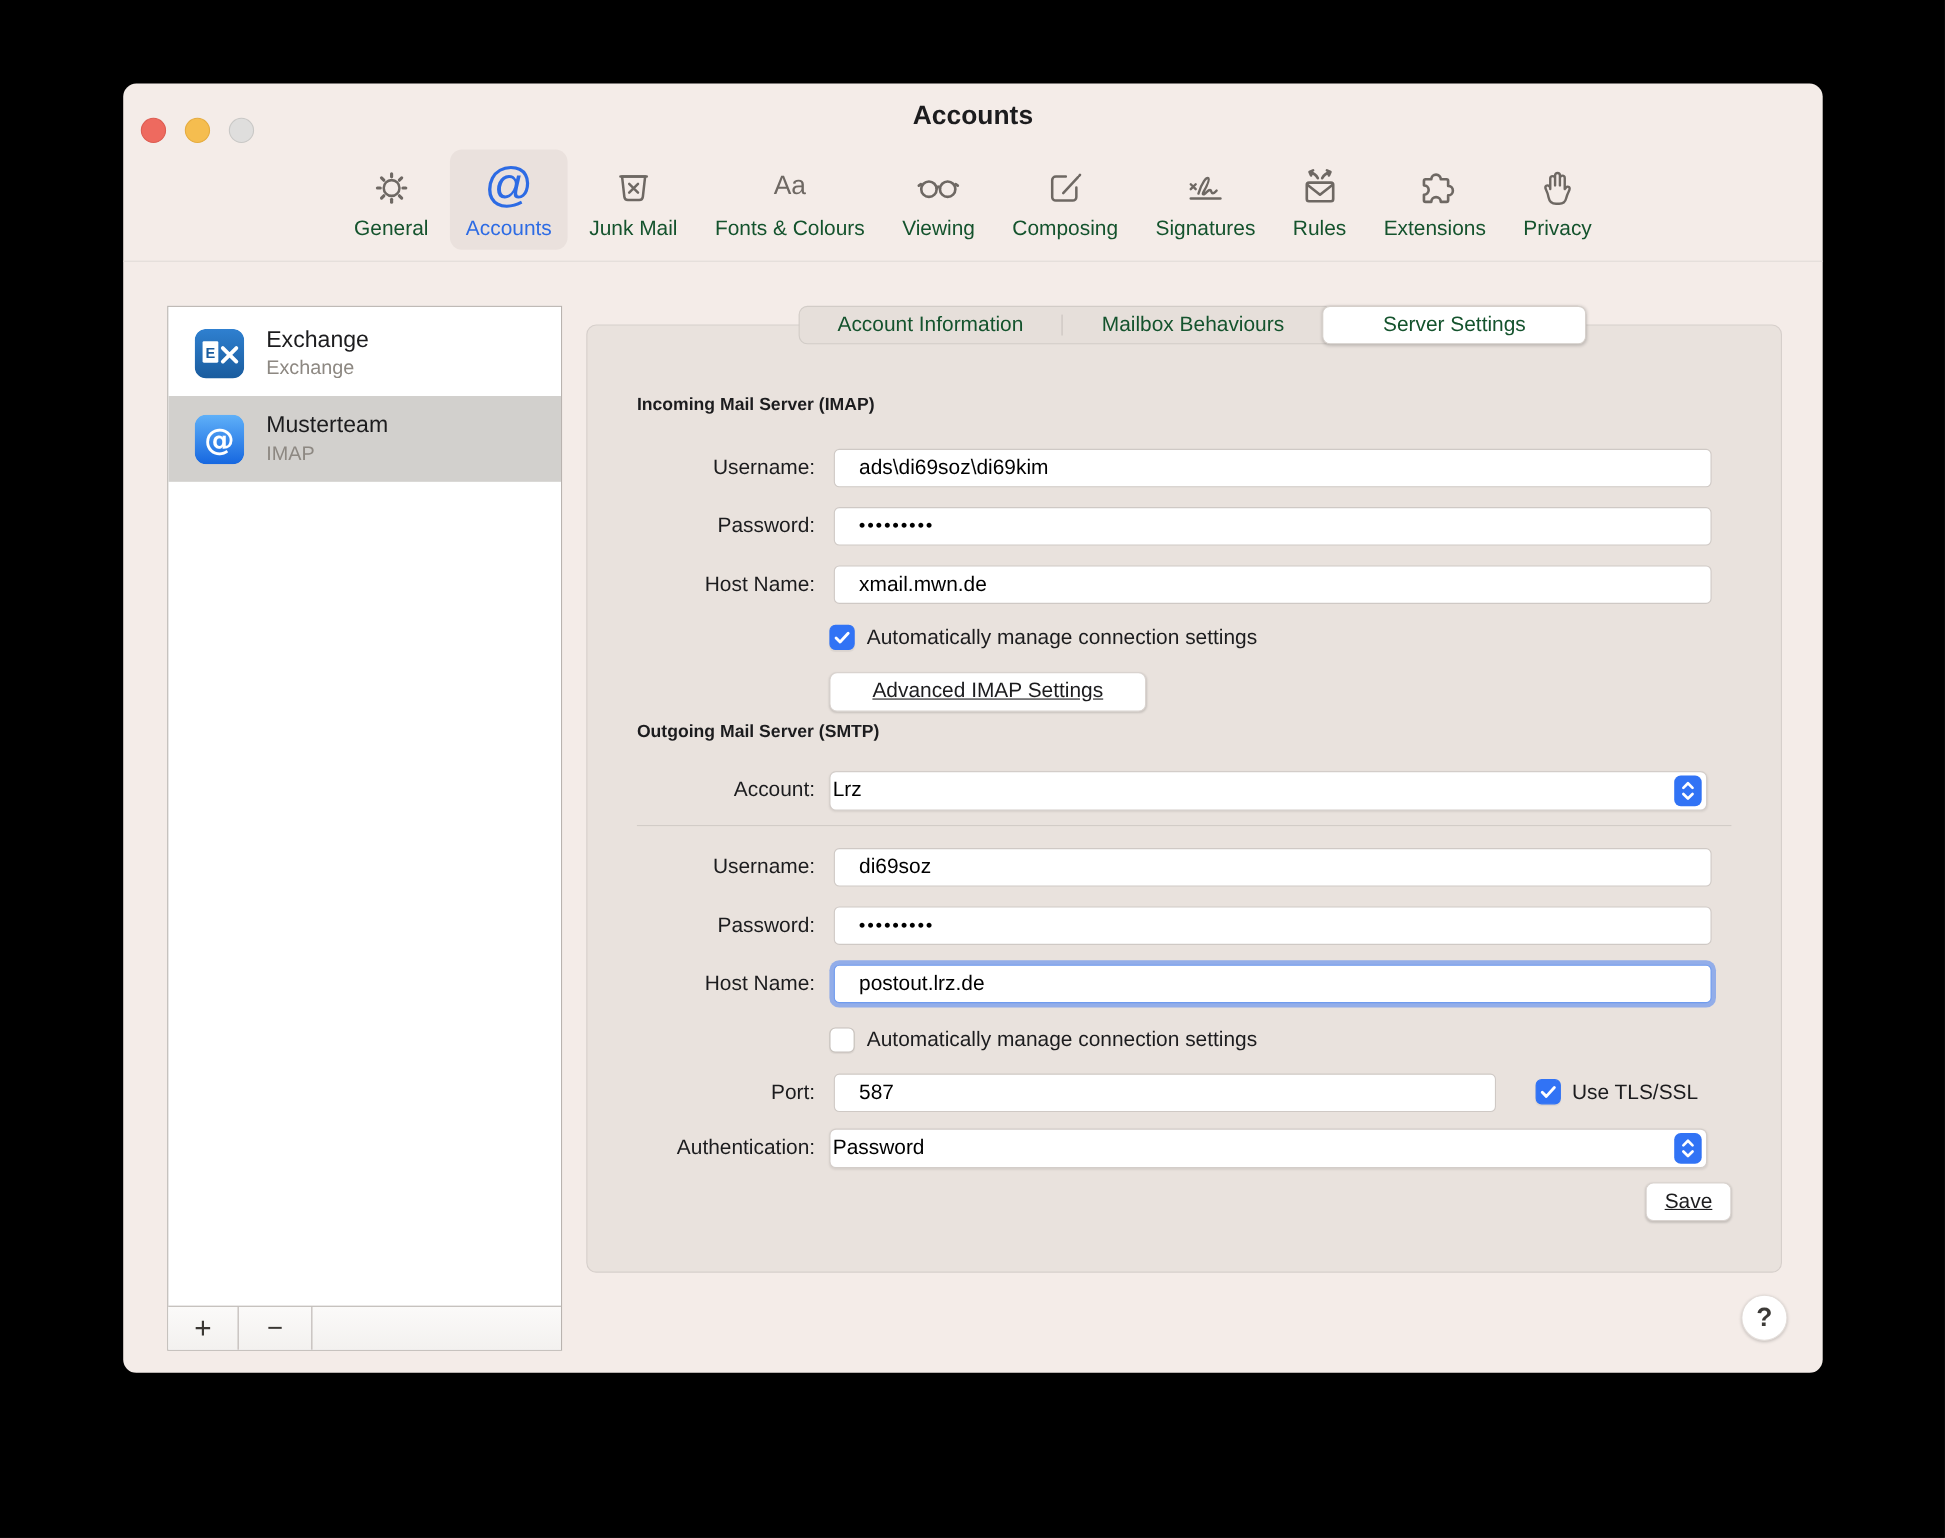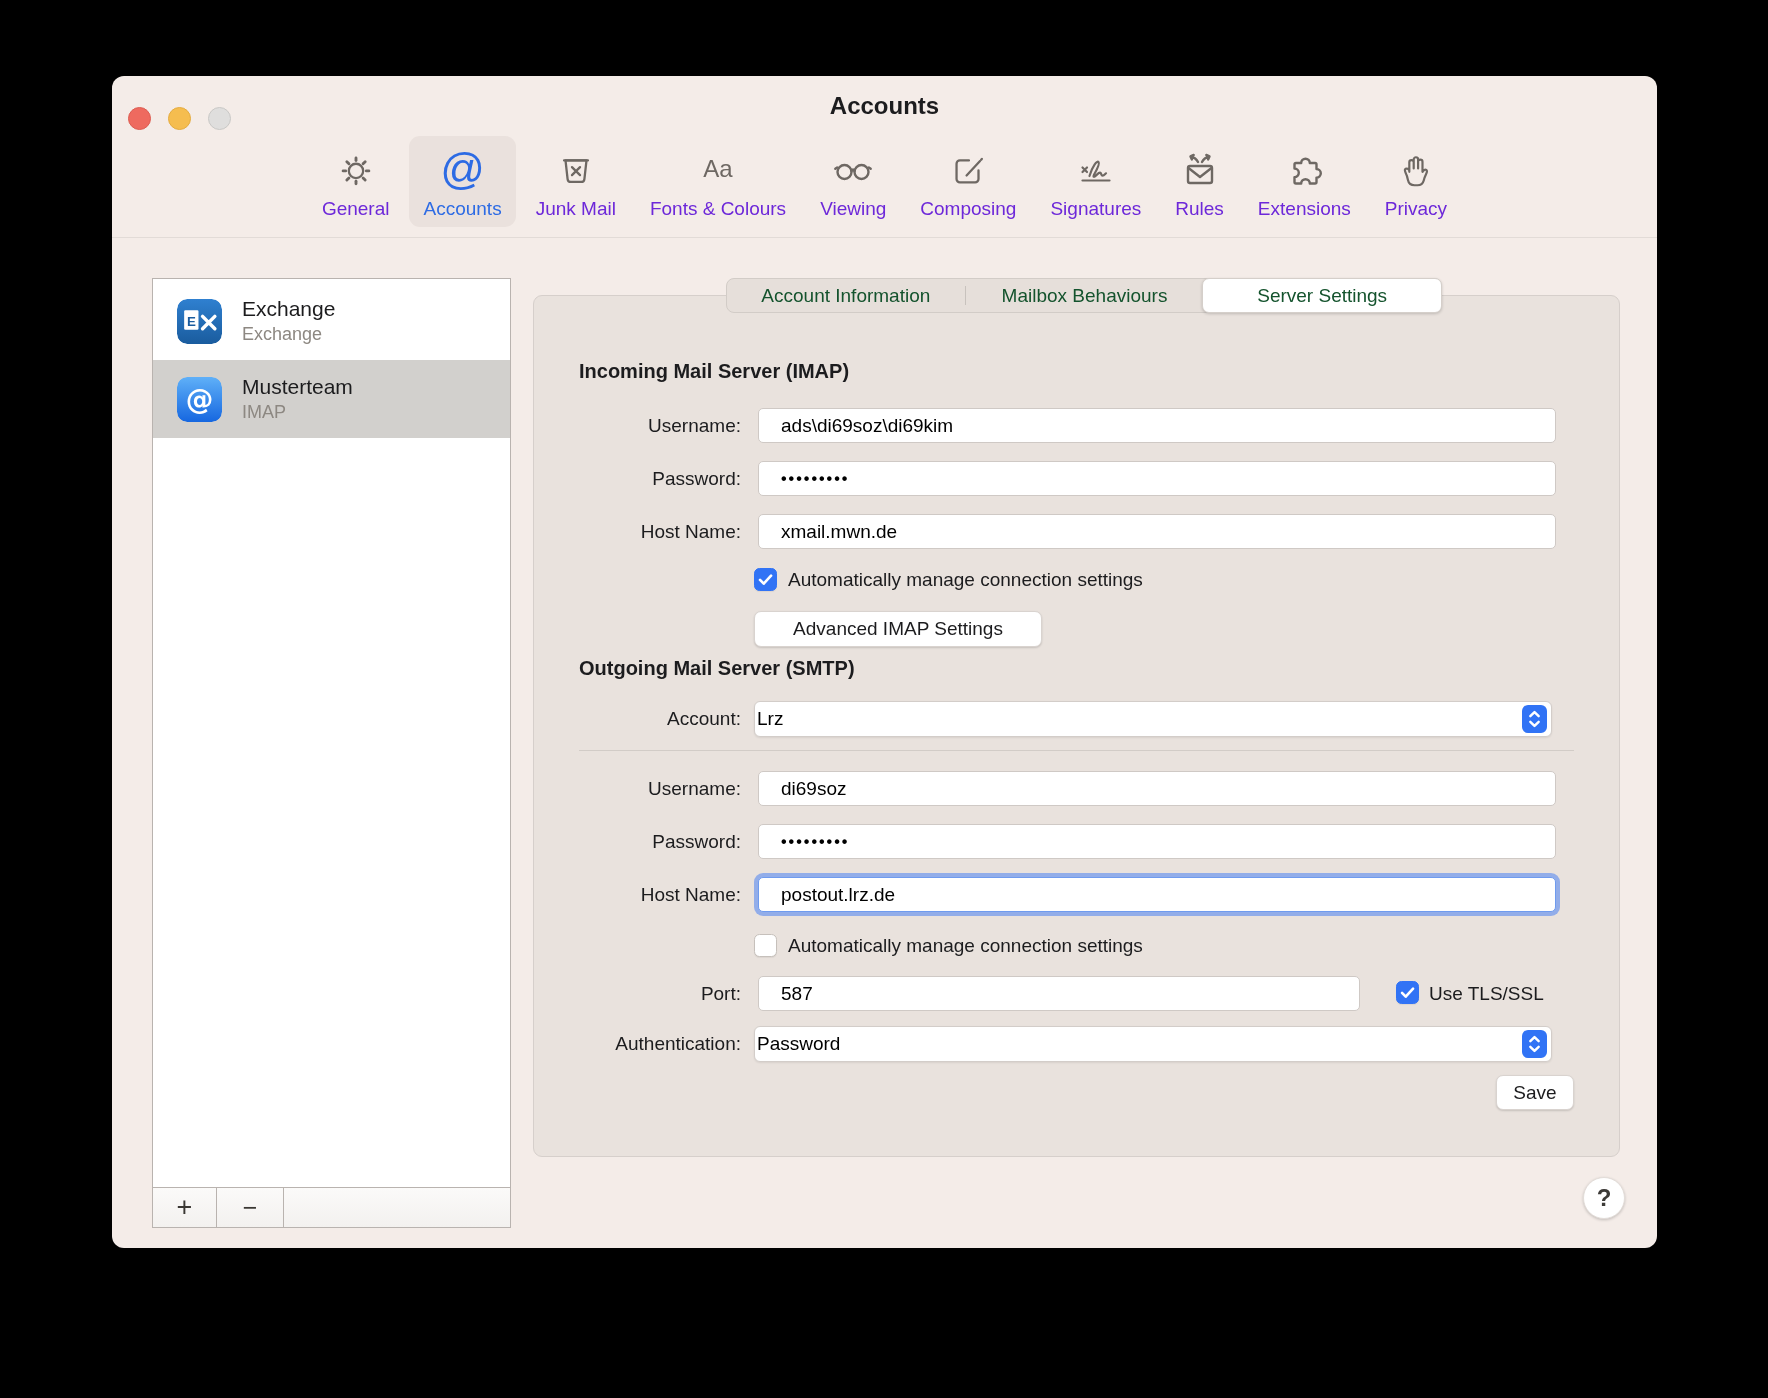--- a/index.html
+++ b/index.html
@@ -16,21 +16,21 @@
   .tl.yellow { background:#f5bd4f; border:1px solid #e5ac40; }
   .tl.gray { background:#dfdedd; border:1px solid #c9c8c6; }
   .win-title { position:absolute; left:0; right:0; top:16px; text-align:center;
     font-size:24px; font-weight:700; color:#1c1c1e; }
 
   
   .toolbar { display:flex; justify-content:center; align-items:flex-end; gap:6px; padding:10px 0 10px; border-bottom:1px solid #e2dbd7; }
   .tool { display:flex; flex-direction:column; align-items:center; gap:5px; padding:9px 14px 7px; border-radius:11px; cursor:default; }
   .tool.selected { background:#eae1dd; }
   .tool .ticon { height:48px; display:flex; align-items:center; justify-content:center; color:#6e6863; }
-  .tool .tlabel { font-size:19px; color:#6d28d9; white-space:nowrap; }
+  .tool .tlabel { font-size:19px; color:#14532d; white-space:nowrap; }
   .tool.selected .tlabel { color:#2d6be4; }
   .glyph-at { font-size:44px; line-height:44px; color:#2d6be4; font-weight:400; }
   .glyph-aa { font-size:24px; line-height:44px; color:#6e6863; }
 
   
   .sidebar { position:absolute; left:40px; top:202px; width:359px; height:950px;
     background:#fff; border:1px solid #b9b3af; display:flex; flex-direction:column; }
   .acct-list { flex:1; overflow:hidden; padding-top:3px; }
   .acct-row { height:78px; display:flex; align-items:center; padding-left:24px; }
   .acct-row.selected { background:#d2d0cd; }
@@ -50,40 +50,40 @@
     background:#e6dfda; border:1px solid #d2ccc7; border-radius:8px; display:flex; align-items:stretch; z-index:5; }
   .tabseg { flex:1; display:flex; align-items:center; justify-content:center;
     font-size:19px; color:#14532d; white-space:nowrap; }
   .tabsep { width:1px; background:#c8c2bd; margin:7px 0; }
   .tabseg.selected { background:#fff; border:1px solid #d5cfca; border-radius:7px; margin:-1px;
     box-shadow:0 1px 3px rgba(0,0,0,.18); }
 
   
   .panel { position:absolute; left:421px; top:219px; width:1087px; height:862px;
     background:#e9e2dd; border:1px solid #d6cfcb; border-radius:9px; }
-  .sect { position:absolute; left:45px; font-size:20px; font-weight:700; color:#1c1c1e; }
+  .sect { position:absolute; left:45px; font-size:16px; font-weight:700; color:#1c1c1e; }
   .flabel { position:absolute; left:0; width:207px; text-align:right; font-size:19px; color:#1c1c1e; white-space:nowrap; }
   .field { position:absolute; left:224px; height:35px; width:798px; background:#fff;
     border:1px solid #cfc9c5; border-radius:5px; display:flex; align-items:center;
     padding:0 22px; font-size:19px; color:#000; }
   .field.focused { border:1px solid #6f9bee; box-shadow:0 0 0 4px rgba(100,145,240,.65); }
   .pwd { font-size:16px; letter-spacing:2px; font-weight:700; }
   .popup { position:absolute; left:220px; height:36px; width:798px; background:#fff;
     border:1px solid #d3cdc9; border-radius:6px; display:flex; align-items:center;
     padding:0 2px; font-size:19px; color:#000; box-shadow:0 1px 2px rgba(0,0,0,.08); }
   .stepper { position:absolute; right:4px; top:3px; width:25px; height:28px; background:#3173f5;
     border-radius:6px; display:flex; align-items:center; justify-content:center; }
   .checkbox { position:absolute; width:23px; height:23px; border-radius:5.5px;
     background:#fff; border:1px solid #c6c0bb; box-shadow:0 1px 1px rgba(0,0,0,.06); }
   .checkbox.checked { background:#3173f5; border-color:#3173f5; }
   .checkbox:not(.checked) svg { display:none; }
   .cblabel { position:absolute; font-size:19px; color:#1c1c1e; white-space:nowrap; }
   .pushbtn { position:absolute; background:#fff; border:1px solid #d9d3cf; border-radius:7px;
     box-shadow:0 1px 2px rgba(0,0,0,.15); display:flex; align-items:center; justify-content:center;
-    font-size:19px; color:#1c1c1e; }
+    font-size:19px; color:#1c1c1e;text-decoration:underline; }
   .divline { position:absolute; left:45px; width:995px; height:1px; background:#d2ccc7; }
 
   .help-button { position:absolute; left:1471px; top:1101px; width:42px; height:42px; border-radius:50%;
     background:#fff; border:1px solid #e3ddd9; box-shadow:0 1px 3px rgba(0,0,0,.2);
     display:flex; align-items:center; justify-content:center; font-size:24px; font-weight:700; color:#3c3a37; }
 </style>
 </head>
 <body>
 
 <div class="window">

